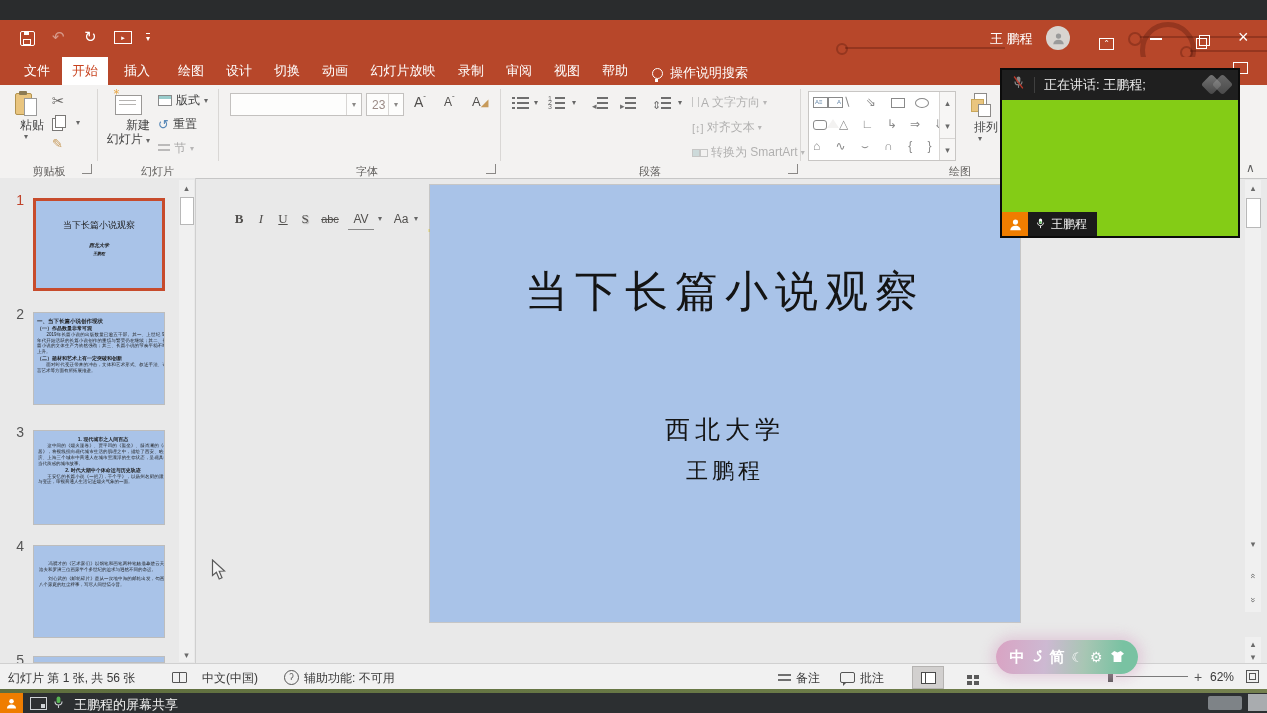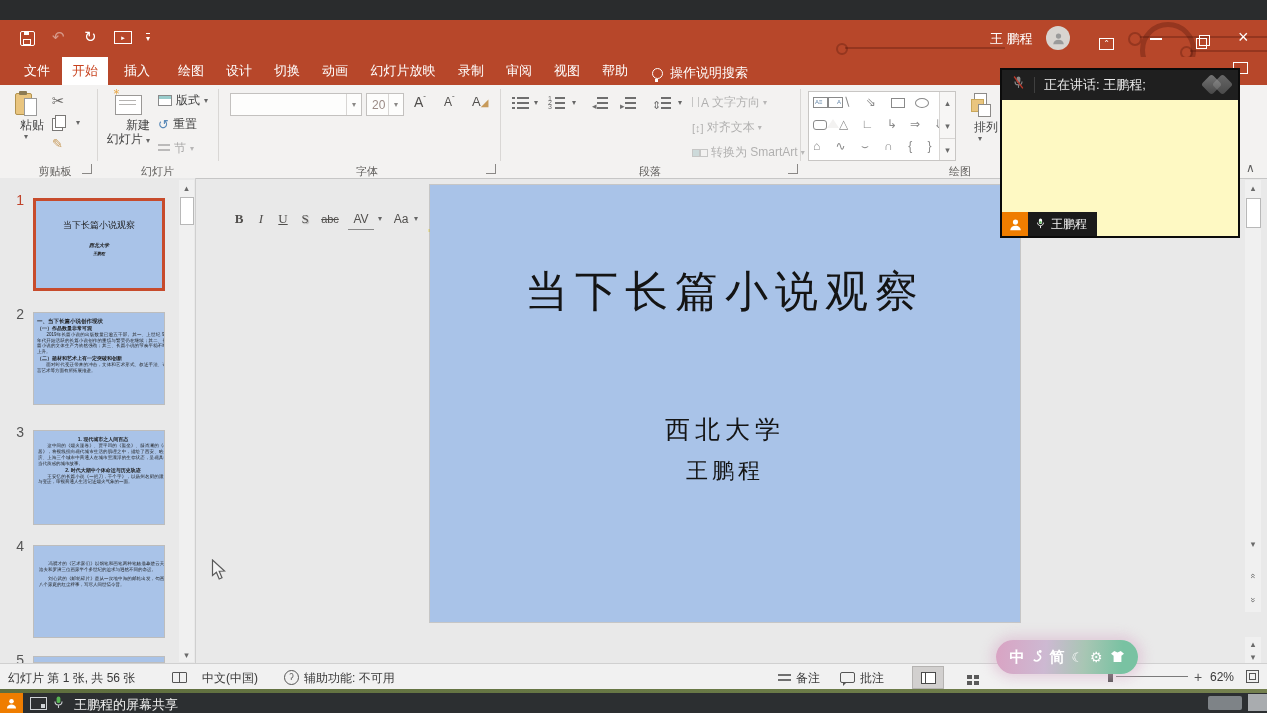--- a/index.html
+++ b/index.html
@@ -74,21 +74,21 @@
   
   #slide{left:430px;top:185px;width:590px;height:437px;background:#a9c3e8;box-shadow:0 0 0 1px rgba(0,0,0,.15);}
   .serif{font-family:"Liberation Serif","DejaVu Serif",serif;}
   
   #notes{left:196px;top:635px;width:1044px;height:28px;background:#efefef;border-top:1px solid #c8c8c8;}
   #statusbar{left:0;top:663px;width:1267px;height:26px;background:#f1f1f1;border-top:1px solid #d0d0d0;font-size:12px;color:#3a3a3a;}
   
   #sliver{left:0;top:689px;width:1267px;height:4px;background:linear-gradient(90deg,#5f6e3e,#6a7a47 60%,#74804e);}
   #sharebar{left:0;top:693px;width:1267px;height:20px;background:#2c2f31;}
   
-  #meet{left:1000px;top:68px;width:240px;height:170px;background:#fef9c3;border:2px solid #0b0b0b;box-sizing:border-box;z-index:50;}
+  #meet{left:1000px;top:68px;width:240px;height:170px;background:#84cc16;border:2px solid #0b0b0b;box-sizing:border-box;z-index:50;}
   #meet-head{position:absolute;left:0;top:0;right:0;height:30px;background:#1f1f1f;display:flex;align-items:center;}
   #nametag{position:absolute;left:0;bottom:0;height:24px;display:flex;align-items:stretch;}
   
   #ime{left:996px;top:640px;width:142px;height:34px;border-radius:17px;z-index:60;
        background:linear-gradient(95deg,#d9a3c3 0%,#cdb9d2 35%,#a8c6b4 62%,#79c2a2 88%);
        box-shadow:0 0 12px 5px rgba(215,170,200,.45);display:flex;align-items:center;justify-content:center;gap:7px;
        color:#fff;font-size:15px;font-weight:bold;}
   #cursor{z-index:70;}
 </style>
 </head>
@@ -155,21 +155,21 @@
 
     <div class="abs" style="left:8px;top:6px;width:36px;text-align:center;">
       <span class="i-paste"><span class="b1"></span><span class="b2"></span><span class="b3"></span></span>
       <div class="rbtn-lbl">粘贴</div>
       <div class="caret">▾</div>
     </div>
     <span class="abs rico" style="left:52px;top:8px;font-size:15px;">✂</span>
     <span class="abs" style="left:52px;top:30px;"><span class="i-copy"><i style="left:0;top:3px;"></i><i style="left:3px;top:0;"></i></span></span>
     <span class="abs caret" style="left:76px;top:34px;">▾</span>
     <span class="abs rico" style="left:52px;top:52px;color:#c79a5a;">✎</span>
-    <div class="glabel" style="left:20px;width:70px;">剪贴板</div>
+    <div class="glabel" style="left:14px;width:70px;">剪贴板</div>
     <span class="launcher" style="left:82px;"></span>
 
     <div class="abs" style="left:104px;top:6px;width:46px;text-align:center;">
       <span class="i-ns"><span class="pg"></span><span class="ln"></span><span class="st">＊</span></span>
       <div class="rbtn-lbl"><span>新建</span><br>
       <span>幻灯片</span> <span class="caret">▾</span></div>
     </div>
     <div class="abs flex" style="left:158px;top:9px;gap:4px;">
       <span class="shp" style="width:12px;height:9px;background:linear-gradient(#9cc 0 3px,#fff 3px);"></span>
       <span class="rbtn-lbl">版式</span>
@@ -183,21 +183,21 @@
       <span class="bars" style="width:12px;height:9px;"></span>
       <span class="rbtn-lbl">节</span>
         <span class="caret">▾</span>
     </div>
     <div class="glabel" style="left:110px;width:95px;">幻灯片</div>
 
     <div class="cbox" style="left:230px;top:8px;width:130px;">
         <span class="dd">▾</span>
       </div>
     <div class="cbox" style="left:366px;top:8px;width:36px;">
-      <span style="position:absolute;left:5px;top:4px;font-size:12px;color:#9a8a85;">20</span>
+      <span style="position:absolute;left:5px;top:4px;font-size:12px;color:#9a8a85;">23</span>
       <span class="dd">▾</span>
     </div>
     <span class="abs" style="left:414px;top:9px;font-size:14px;color:#514f4d;"><span>A</span><sup style="font-size:8px;">ˆ</sup></span>
     <span class="abs" style="left:444px;top:9px;font-size:12px;color:#514f4d;"><span>A</span><sup style="font-size:8px;">ˇ</sup></span>
     <span class="abs" style="left:472px;top:9px;font-size:13px;color:#514f4d;"><span>A</span><span style="color:#c79a5a;font-size:10px;">◢</span></span>
     <div class="fbtn serif" style="left:230px;width:18px;font-weight:bold;">B</div>
     <div class="fbtn serif" style="left:252px;width:18px;font-style:italic;">I</div>
     <div class="fbtn serif" style="left:274px;width:18px;text-decoration:underline;">U</div>
     <div class="fbtn serif" style="left:296px;width:18px;text-shadow:1px 1px 1px #aaa;">S</div>
     <div class="fbtn" style="left:318px;width:24px;font-size:11px;text-decoration:line-through;">abc</div>

